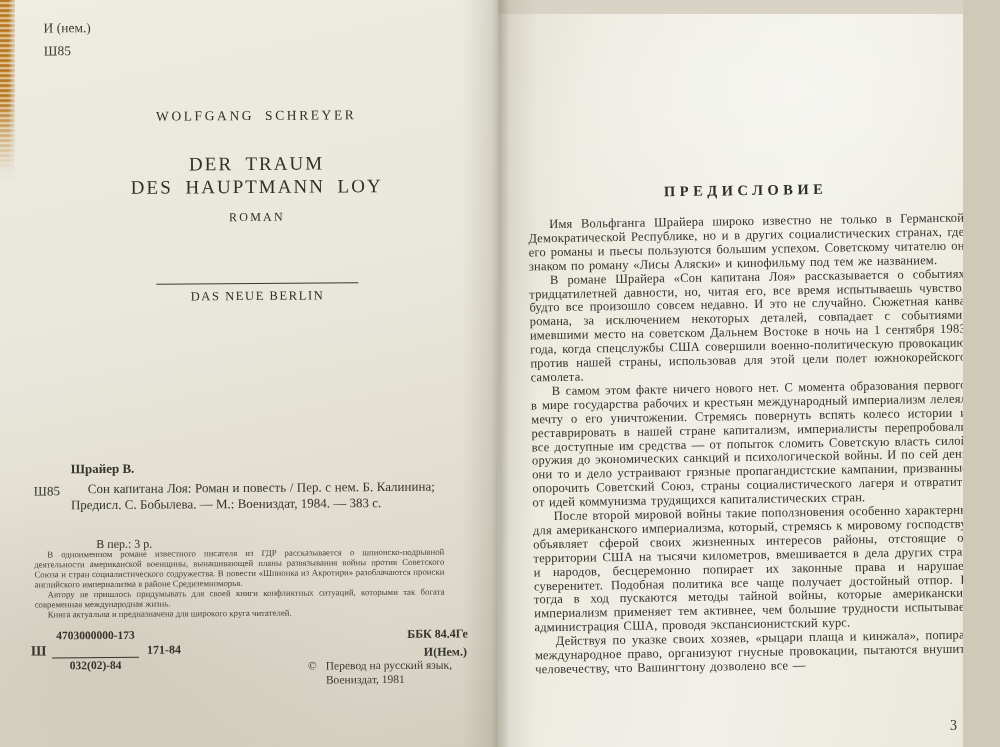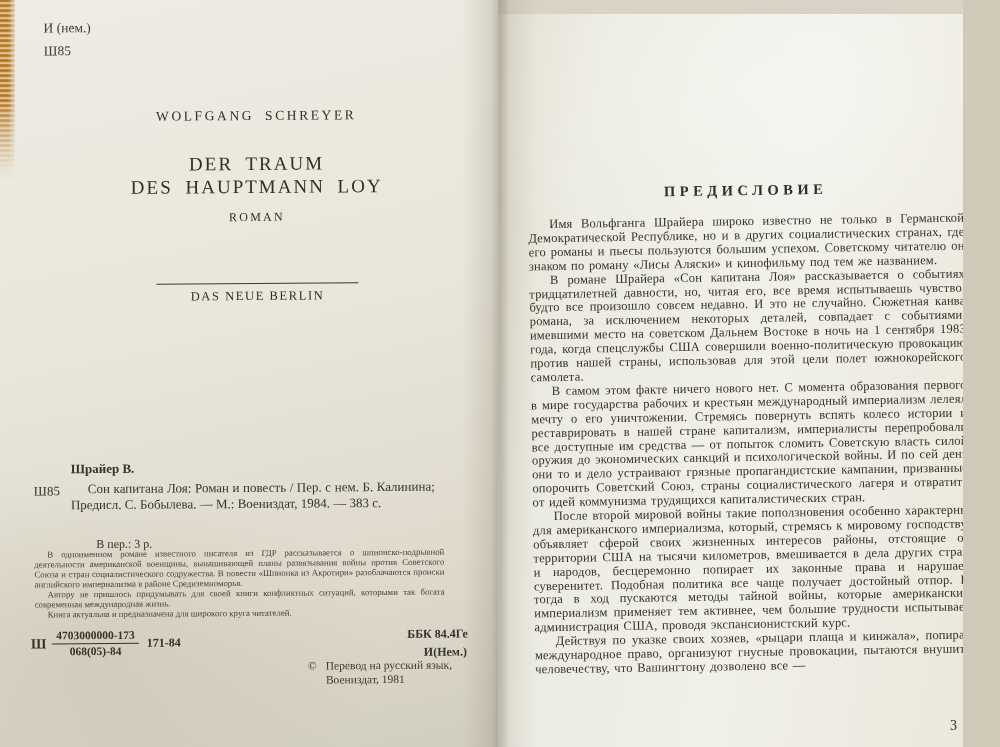--- a/index.html
+++ b/index.html
@@ -55,21 +55,21 @@
   .cc-desc{position:absolute;left:70px;top:480px;width:364px;font-size:13px;line-height:15.9px;
     text-align:justify;text-indent:17px;}
   .cc-price{position:absolute;left:95px;top:536px;font-size:12px;}
   .cc-annotation{position:absolute;left:33px;top:548px;width:410px;font-size:8.8px;
     line-height:10px;text-align:justify;color:#46443b;}
   .cc-annotation p{margin:0;text-indent:13px;}
   .cc-index{position:absolute;left:29px;top:628px;display:flex;align-items:center;
     font-weight:bold;color:#35332c;}
   .cc-index .letter{font-size:14px;margin-right:6px;}
   .frac{text-align:center;font-size:11.5px;line-height:13px;}
-  .frac .num{border-bottom:1.3px solid #35332c;padding:0 4px 1px;}
+  .frac .num{border-bottom:1.3px solid #35332c;padding:0 4px 15px;}
   .frac .den{padding-top:1px;}
   .cc-index .suffix{font-size:12px;margin-left:8px;}
   .cc-bbk{position:absolute;right:32px;top:628px;font-size:12px;font-weight:bold;text-align:right;}
   .cc-series{position:absolute;right:33px;top:646px;font-size:12px;font-weight:bold;text-align:right;}
   .cc-copyright{position:absolute;left:306px;top:659px;font-size:11.5px;line-height:14px;
     display:flex;gap:9px;color:#3b3931;}
   
   .rp-content{position:absolute;left:30px;top:0;width:436px;
     transform:rotate(-0.9deg);transform-origin:50% 30%;color:#34322b;}
   .preface-heading{margin:168px 0 16px;text-align:center;font-size:14.5px;font-weight:600;
@@ -111,21 +111,21 @@
       <div class="cc-annotation">
         <p>В одноименном романе известного писателя из ГДР рассказывается о шпионско-подрывной деятельности американской военщины, вынашивающей планы развязывания войны против Советского Союза и стран социалистического содружества. В повести «Шпионка из Акротири» разоблачаются происки английского империализма в районе Средиземноморья.</p>
         <p>Автору не пришлось придумывать для своей книги конфликтных ситуаций, которыми так богата современная международная жизнь.</p>
         <p>Книга актуальна и предназначена для широкого круга читателей.</p>
       </div>
 
       <div class="cc-index">
         <span class="letter">Ш</span>
         <span class="frac">
           <span class="num" style="display:block">4703000000-173</span>
-          <span class="den" style="display:block">068(05)-84</span>
+          <span class="den" style="display:block">032(02)-84</span>
         </span>
         <span class="suffix">171-84</span>
       </div>
 
       <div class="cc-bbk">ББК 84.4Ге</div>
       <div class="cc-series">И(Нем.)</div>
 
       <div class="cc-copyright">
         <span>©</span>
         <span>

